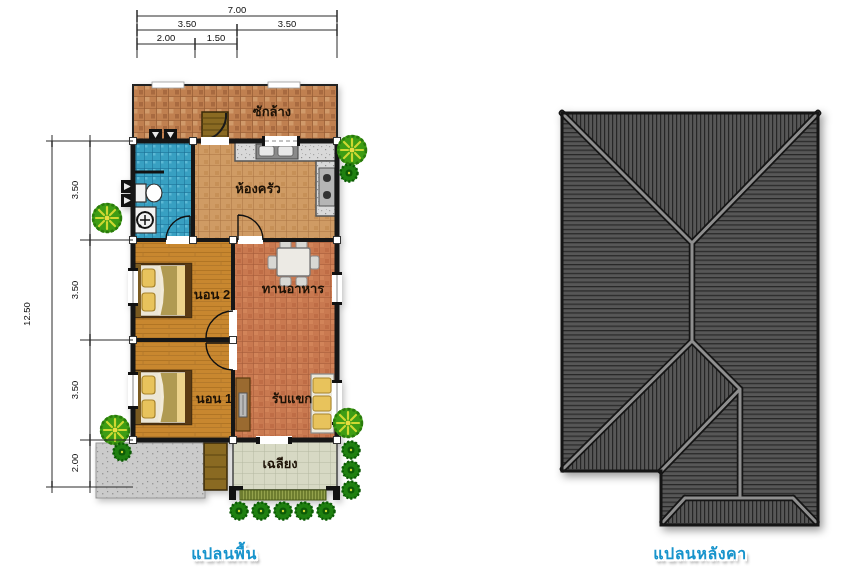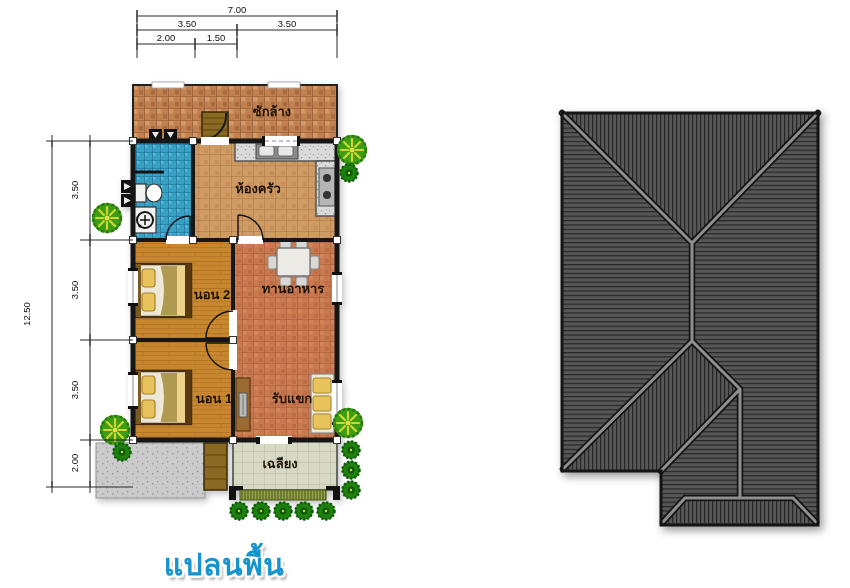--- a/index.html
+++ b/index.html
@@ -1,20 +1,20 @@
 <!DOCTYPE html>
 <html><head>
 <meta charset="utf-8">
 <style>
   html,body{margin:0;padding:0;background:#fff;}
   #stage{position:relative;width:850px;height:588px;background:#ffffff;overflow:hidden;
          font-family:"Liberation Sans", sans-serif;}
   #plan-svg{position:absolute;left:0;top:0;}
   .caption{position:absolute;top:541px;text-align:center;
-           font-weight:bold;font-size:30px;letter-spacing:0.5px;color:#1894cc;
+           font-weight:bold;font-size:16px;letter-spacing:0.5px;color:#1894cc;
            text-shadow:-2px -2px 0 #fff,2px -2px 0 #fff,-2px 2px 0 #fff,2px 2px 0 #fff,
                        0 -2px 0 #fff,0 2px 0 #fff,-2px 0 0 #fff,2px 0 0 #fff,
                        3px 4px 3px rgba(0,0,0,.38);}
   #cap-floor{left:144px;width:160px;}
   #cap-roof{left:608px;width:184px;}
   .room-label{font:bold 13px "Liberation Sans",sans-serif;fill:#1d1206;}
   .dim-label{font:9.5px "Liberation Sans",sans-serif;fill:#111;}
   .dim-line{stroke:#2a2a2a;stroke-width:1;fill:none;}
   .wallline{stroke:#161616;fill:none;}
   .door-arc{stroke:#111;stroke-width:1.4;fill:none;}
@@ -358,14 +358,15 @@
     </g>
     <g stroke="#8f8f8f" stroke-width="3" stroke-linecap="round" fill="none">
       <path d="M562,113 L692,243 M818,113 L692,243 M692,243 V341 M692,341 L563,469 M692,341 L740,389
                M740,389 L661,471 M740,389 V497 M685,498 H793 M685,498 L663,522 M793,498 L816,522"></path>
     </g>
     <polygon points="562,113 818,113 818,525 661,525 661,471 562,471" fill="none" stroke="#151515" stroke-width="3"></polygon>
   </g>
 </svg>
 
 <div id="cap-floor" class="caption">แปลนพื้น</div>
+<div id="cap-roof" class="caption">แปลนหลังคา</div>
 
 </div>
 
 </body></html>

